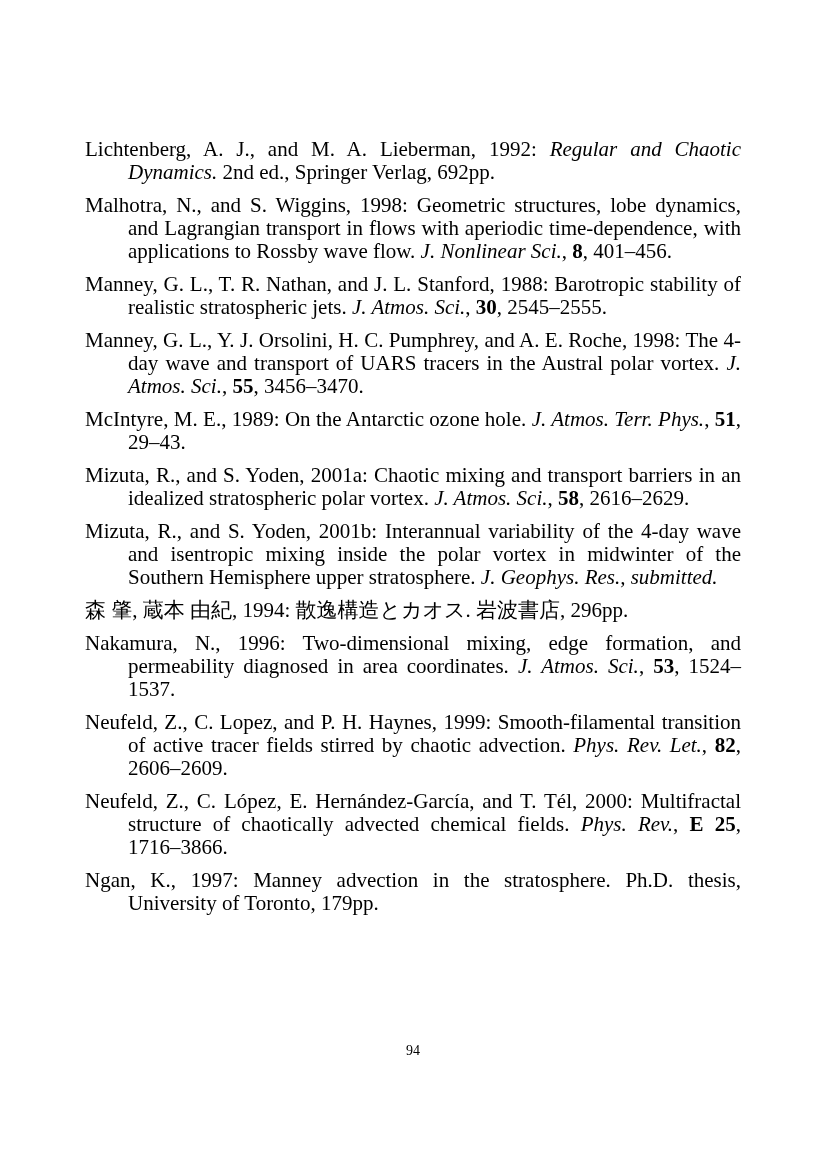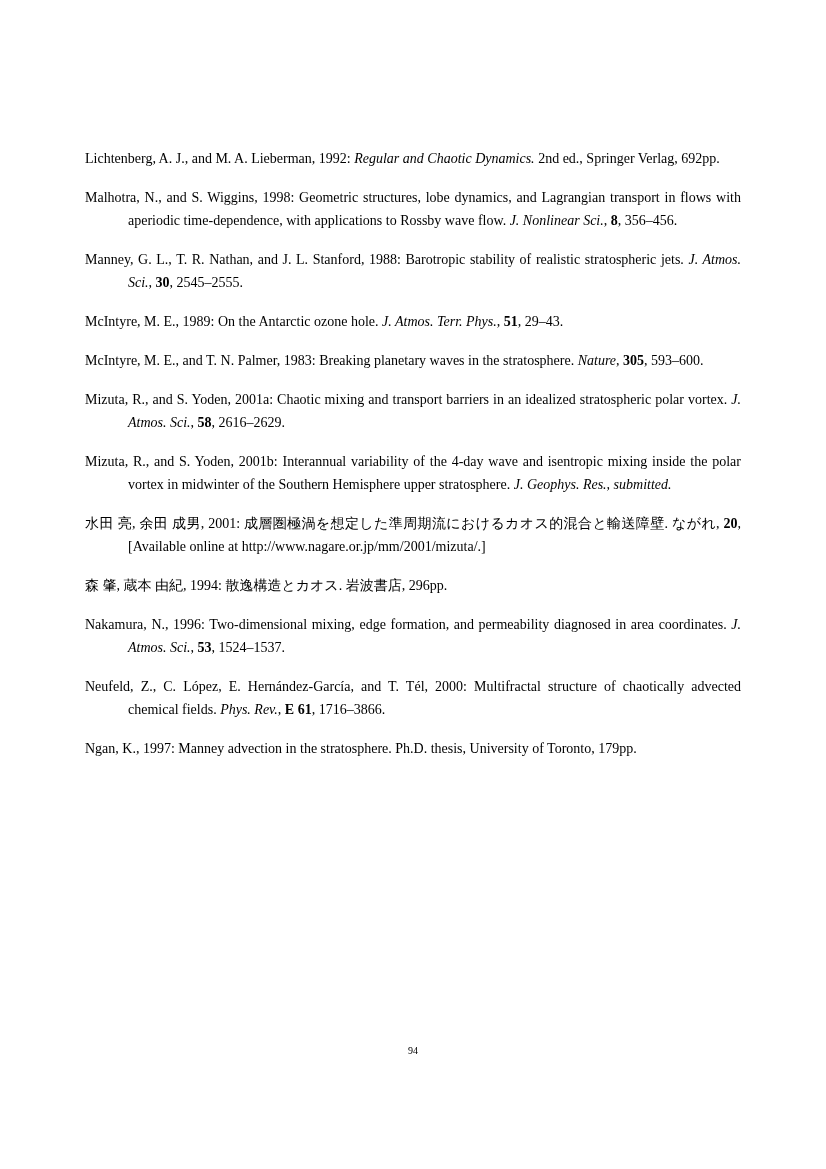--- a/index.html
+++ b/index.html
@@ -15,51 +15,51 @@
     font-family: "Liberation Serif", "DejaVu Serif", serif;
     color: #000000;
   }
   .page-content {
     position: absolute;
     left: 85px;
     top: 131px;
     width: 656px;
   }
   p.ref {
-    margin: 16px 0 10px 0;
+    margin: 7px 0 10px 0;
     padding-left: 43px;
     text-indent: -43px;
-    font-size: 14px;
+    font-size: 21px;
     line-height: 23px;
     text-align: justify;
     font-family: Liberation Serif, serif;
   }
   p.ref .it { font-style: italic; }
   p.ref .b  { font-weight: bold; }
   .page-number {
     position: absolute;
     top: 1041px;
     left: 0;
     width: 100%;
     text-align: center;
-    font-size: 10px;
+    font-size: 14px;
     line-height: 20px;
   }
 </style>
 </head>
 <body>
 
 <div class="page-content">
     <p class="ref"><span>Lichtenberg, A. J., and M. A. Lieberman, 1992: </span><span class="it">Regular and Chaotic Dynamics.</span><span> 2nd ed., Springer Verlag, 692pp.</span></p>
-    <p class="ref"><span>Malhotra, N., and S. Wiggins, 1998: Geometric structures, lobe dynamics, and Lagrangian transport in flows with aperiodic time-dependence, with applications to Rossby wave flow. </span><span class="it">J. Nonlinear Sci.</span><span>, </span><span class="b">8</span><span>, 356–456.</span></p>
+    <p class="ref"><span>Malhotra, N., and S. Wiggins, 1998: Geometric structures, lobe dynamics, and Lagrangian transport in flows with aperiodic time-dependence, with applications to Rossby wave flow. </span><span class="it">J. Nonlinear Sci.</span><span>, </span><span class="b">8</span><span>, 401–456.</span></p>
     <p class="ref"><span>Manney, G. L., T. R. Nathan, and J. L. Stanford, 1988: Barotropic stability of realistic stratospheric jets. </span><span class="it">J. Atmos. Sci.</span><span>, </span><span class="b">30</span><span>, 2545–2555.</span></p>
+    <p class="ref"><span>Manney, G. L., Y. J. Orsolini, H. C. Pumphrey, and A. E. Roche, 1998: The 4-day wave and transport of UARS tracers in the Austral polar vortex. </span><span class="it">J. Atmos. Sci.</span><span>, </span><span class="b">55</span><span>, 3456–3470.</span></p>
     <p class="ref"><span>McIntyre, M. E., 1989: On the Antarctic ozone hole. </span><span class="it">J. Atmos. Terr. Phys.</span><span>, </span><span class="b">51</span><span>, 29–43.</span></p>
-    <p class="ref"><span>McIntyre, M. E., and T. N. Palmer, 1983: Breaking planetary waves in the stratosphere. </span><span class="it">Nature</span><span>, </span><span class="b">305</span><span>, 593–600.</span></p>
     <p class="ref"><span>Mizuta, R., and S. Yoden, 2001a: Chaotic mixing and transport barriers in an idealized stratospheric polar vortex. </span><span class="it">J. Atmos. Sci.</span><span>, </span><span class="b">58</span><span>, 2616–2629.</span></p>
     <p class="ref"><span>Mizuta, R., and S. Yoden, 2001b: Interannual variability of the 4-day wave and isentropic mixing inside the polar vortex in midwinter of the Southern Hemisphere upper stratosphere. </span><span class="it">J. Geophys. Res., submitted.</span></p>
-    <p class="ref"><span>水田 亮, 余田 成男, 2001: 成層圏極渦を想定した準周期流におけるカオス的混合と輸送障壁. ながれ, </span><span class="b">20</span><span>, [Available online at http://www.nagare.or.jp/mm/2001/mizuta/.]</span></p>
     <p class="ref"><span>森 肇, 蔵本 由紀, 1994: 散逸構造とカオス. 岩波書店, 296pp.</span></p>
     <p class="ref"><span>Nakamura, N., 1996: Two-dimensional mixing, edge formation, and permeability diagnosed in area coordinates. </span><span class="it">J. Atmos. Sci.</span><span>, </span><span class="b">53</span><span>, 1524–1537.</span></p>
-    <p class="ref"><span>Neufeld, Z., C. López, E. Hernández-García, and T. Tél, 2000: Multifractal structure of chaotically advected chemical fields. </span><span class="it">Phys. Rev.</span><span>, </span><span class="b">E 61</span><span>, 1716–3866.</span></p>
+    <p class="ref"><span>Neufeld, Z., C. Lopez, and P. H. Haynes, 1999: Smooth-filamental transition of active tracer fields stirred by chaotic advection. </span><span class="it">Phys. Rev. Let.</span><span>, </span><span class="b">82</span><span>, 2606–2609.</span></p>
+    <p class="ref"><span>Neufeld, Z., C. López, E. Hernández-García, and T. Tél, 2000: Multifractal structure of chaotically advected chemical fields. </span><span class="it">Phys. Rev.</span><span>, </span><span class="b">E 25</span><span>, 1716–3866.</span></p>
     <p class="ref"><span>Ngan, K., 1997: Manney advection in the stratosphere. Ph.D. thesis, University of Toronto, 179pp.</span></p>
   </div>
 
 <div class="page-number">94</div>
 
 </body></html>

